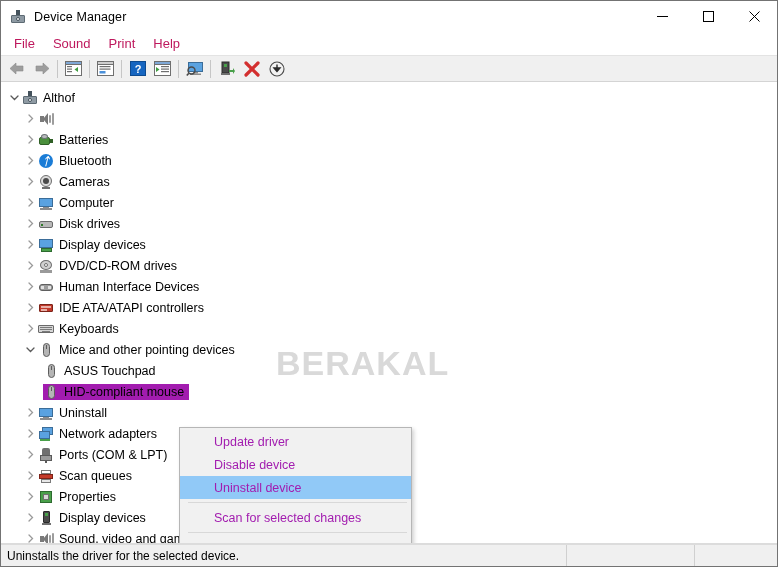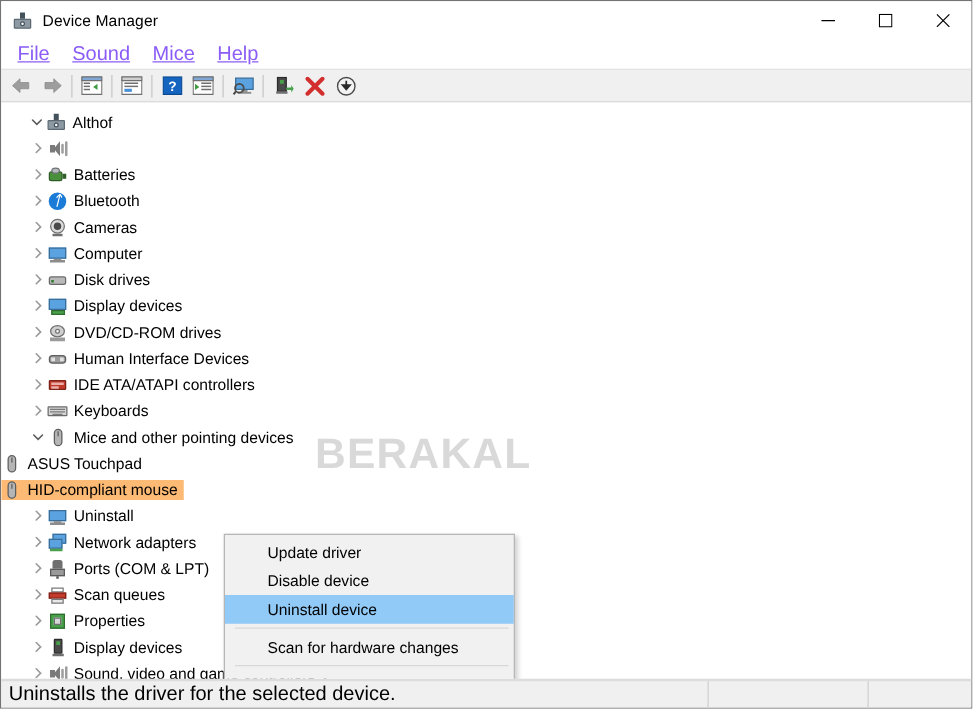--- a/index.html
+++ b/index.html
@@ -50,21 +50,21 @@
   .win-btn svg { display: block; }
 
   
   .menubar {
     height: 23px; flex: 0 0 23px;
     display: flex; align-items: center;
     background: #ffffff;
     padding-left: 4px;
   }
   .menu-item {
-    font-size: 16px; color: #8b5cf6; padding: 3px 9px; line-height: 15px; text-decoration: underline;
+    font-size: 13px; color: #be185d; padding: 3px 9px; line-height: 15px;
   }
 
   
   .toolbar {
     height: 27px; flex: 0 0 27px;
     background: #f0f0f0;
     border-top: 1px solid #e3e3e3;
     border-bottom: 1px solid #d4d4d4;
     display: flex; align-items: center;
     padding-left: 3px;
@@ -78,48 +78,48 @@
   }
 
   
   .content {
     flex: 1 1 auto; position: relative;
     background: #ffffff;
     border-bottom: 1px solid #dcdcdc;
     overflow: hidden;
   }
   .watermark {
-    position: absolute; left: 251px; top: 262px;
+    position: absolute; left: 275px; top: 262px;
     font-size: 34px; font-weight: bold; color: #d9d9d9;
     letter-spacing: 1px; user-select: none; pointer-events: none;
   }
   .tree { position: absolute; left: 0; top: 5px; width: 100%; }
   .row {
     height: 21px; display: flex; align-items: center;
     font-size: 12.5px; color: #000; white-space: nowrap;
     position: relative;
   }
   .row.selected .row-label-wrap {
-    background: #fdba74;
+    background: #a21caf;
   }
   .row-label-wrap { display: flex; align-items: center; padding-right: 5px; }
   .twisty {
     width: 16px; height: 16px; display: flex; align-items: center; justify-content: center;
     flex: 0 0 16px;
   }
   .twisty svg { display: block; }
   .node-icon {
     width: 16px; height: 16px; flex: 0 0 16px; position: relative; margin-right: 5px;
   }
   .row-label { line-height: 16px; }
 
   
-  .lvl0 { padding-left: 20px; }
+  .lvl0 { padding-left: 5px; }
   .lvl1 { padding-left: 21px; }
-  .lvl2 { }
+  .lvl2 { padding-left: 42px; }
 
   
   .ic { position: absolute; }
 
   
   .i-root .b1 { left:1px; top:6px; width:14px; height:8px; background:#8e9aa3; border:1px solid #5d6a73; border-radius:1px; }
   .i-root .b2 { left:6px; top:1px; width:4px; height:5px; background:#44525c; }
   .i-root .b3 { left:6px; top:8px; width:4px; height:4px; background:#fff; border:1px solid #44525c; border-radius:50%; }
 
   
@@ -209,39 +209,39 @@
     position: absolute;
     left: 178px; top: 345px; width: 233px;
     background: #f1f1f1;
     border: 1px solid #b6b6b6;
     box-shadow: 2px 2px 4px rgba(0,0,0,0.18);
     padding: 2px 0;
     z-index: 30;
   }
   .ctx-item {
     height: 23px; display: flex; align-items: center;
-    font-size: 12.5px; color: #000000;
+    font-size: 12.5px; color: #a21caf;
     padding-left: 34px;
   }
   .ctx-item.highlight { background: #91c9f7; }
   .ctx-item.bold { font-weight: bold; }
   .ctx-sep {
     height: 1px; background: #d8d8d8; margin: 3px 4px 3px 8px;
   }
 
   
   .statusbar {
     height: 22px; flex: 0 0 22px;
     background: #f0f0f0;
     display: flex; align-items: stretch;
     border-top: 1px solid #dcdcdc;
   }
   .sb-pane {
     display: flex; align-items: center;
-    font-size: 16px; color: #000;
+    font-size: 12px; color: #000;
     border-right: 1px solid #d0d0d0;
     padding-left: 6px;
   }
   .sb-pane.main { flex: 0 0 566px; }
   .sb-pane.p2 { flex: 0 0 128px; }
   .sb-pane.p3 { flex: 1 1 auto; border-right: none; }
 </style>
 </head>
 <body>
 
@@ -270,21 +270,21 @@
             <line x1="0.5" y1="0.5" x2="10.5" y2="10.5" stroke="#000" stroke-width="1"></line>
             <line x1="10.5" y1="0.5" x2="0.5" y2="10.5" stroke="#000" stroke-width="1"></line>
           </svg>
       </div>
     </div>
   </div>
 
   <div class="menubar">
     <div class="menu-item">File</div>
     <div class="menu-item">Sound</div>
-    <div class="menu-item">Mice</div>
+    <div class="menu-item">Print</div>
     <div class="menu-item">Help</div>
   </div>
 
   <div class="toolbar">
     <div class="tb-btn">
       <svg width="18" height="15" viewBox="0 0 18 15">
         <path d="M8,2 L2,7.5 L8,13 L8,10 L15,10 L15,5 L8,5 Z" fill="#9d9d9d" stroke="#8a8a8a" stroke-width="0.6"></path>
       </svg>
     </div>
     <div class="tb-btn">
@@ -705,21 +705,21 @@
         </div>
       </div>
 
     </div>
 
     <div class="ctxmenu">
       <div class="ctx-item">Update driver</div>
       <div class="ctx-item">Disable device</div>
       <div class="ctx-item highlight">Uninstall device</div>
       <div class="ctx-sep"></div>
-      <div class="ctx-item">Scan for hardware changes</div>
+      <div class="ctx-item">Scan for selected changes</div>
       <div class="ctx-sep"></div>
       <div class="ctx-item bold">Properties</div>
     </div>
   </div>
 
   <div class="statusbar">
     <div class="sb-pane main">Uninstalls the driver for the selected device.</div>
     <div class="sb-pane p2"></div>
     <div class="sb-pane p3"></div>
   </div>

